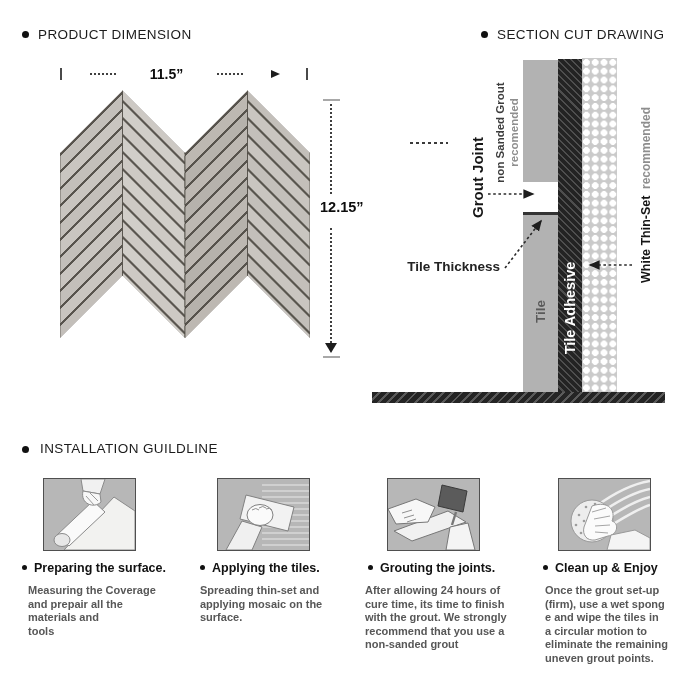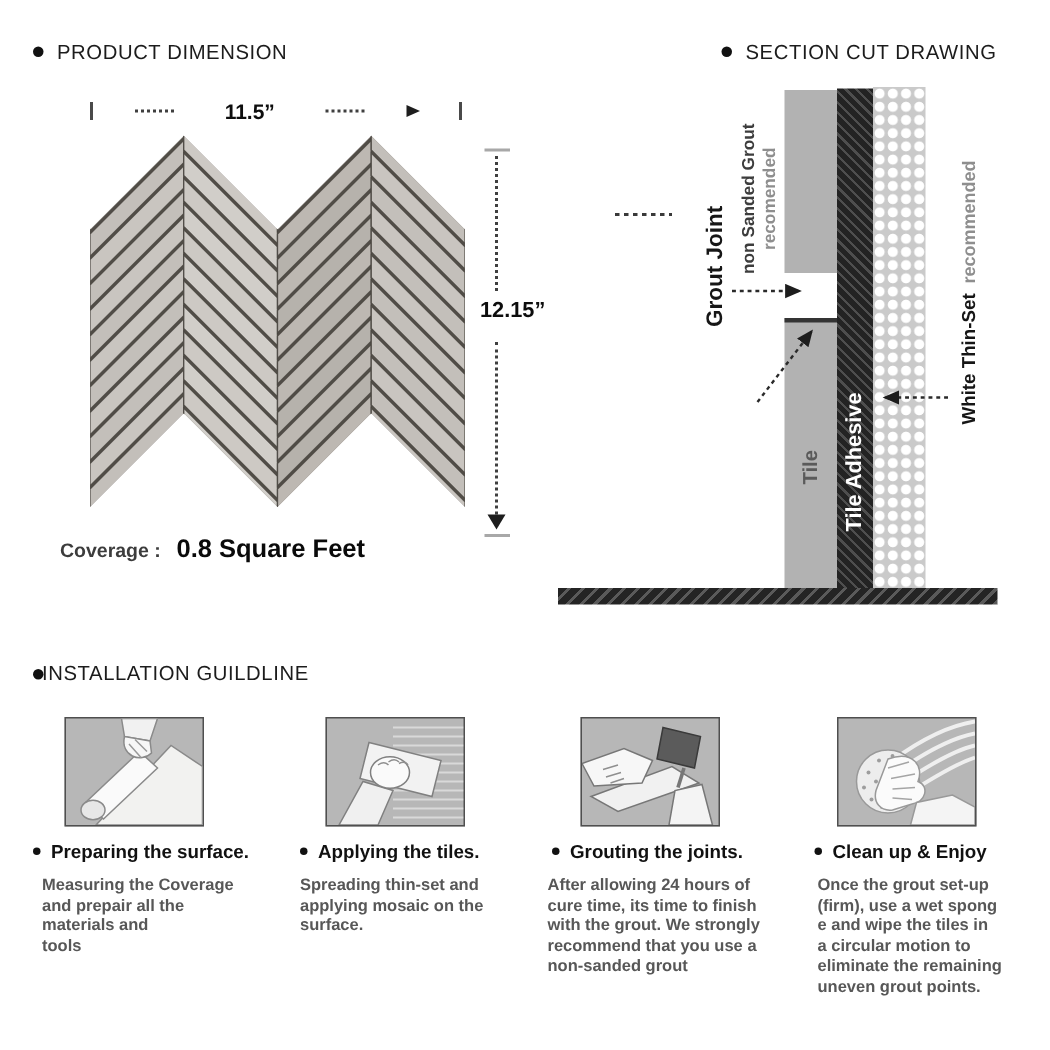--- a/index.html
+++ b/index.html
@@ -171,24 +171,20 @@
       </g>
   </svg>
 
   <div class="abs tick-h" style="left:323px;top:99px;"></div>
   <div class="abs dotline-v" style="left:330px;top:104px;height:90px;"></div>
   <div class="abs dim-label" style="left:314px;top:199px;font-size:14.5px;">12.15”</div>
   <div class="abs dotline-v" style="left:330px;top:228px;height:115px;"></div>
   <div class="abs arr-down" style="left:325px;top:343px;"></div>
   <div class="abs tick-h" style="left:323px;top:356px;"></div>
 
-  <div class="abs" style="left:40px;top:356px;">
-    <span style="font-size:13px;font-weight:bold;color:#3c3c3c;">Coverage :</span>
-    <span style="font-size:17px;font-weight:bold;color:#0a0a0a;margin-left:6px;">0.8 Square Feet</span>
-  </div>
 
   <div class="abs bullet" style="left:481px;top:31px;"></div>
   <div class="abs hdr" style="left:497px;top:27px;">SECTION CUT DRAWING</div>
 
   <div class="abs tile-col" style="left:523px;top:60px;width:35px;height:122px;"></div>
   <div class="abs tile-col" style="left:523px;top:212px;width:35px;height:180px;border-top:3px solid #343434;box-sizing:border-box;"></div>
   <div class="abs hatch-col" style="left:558px;top:59px;width:24px;height:333px;"></div>
   <div class="abs dots-col" style="left:582px;top:58px;width:35px;height:334px;"></div>
   <div class="abs floor" style="left:372px;top:392px;width:293px;height:11px;"></div>
 
@@ -198,36 +194,37 @@
     <div class="lbl-grey">recomended</div>
   </div>
   <div class="abs rot" style="left:500px;top:304px;width:80px;font-size:13.5px;font-weight:bold;color:#5a5a5a;">Tile</div>
   <div class="abs rot" style="left:490px;top:300px;width:160px;font-size:14.5px;font-weight:bold;color:#ffffff;">Tile Adhesive</div>
   <div class="abs rot" style="left:546px;top:188px;width:200px;font-size:12.5px;">
     <span class="lbl-bold">White Thin-Set</span>
     <span class="lbl-grey" style="margin-left:3px;font-size:12px;">recommended</span>
   </div>
 
   <div class="abs" style="left:378px;top:258px;width:122px;text-align:right;font-size:13.5px;font-weight:bold;color:#232323;line-height:17px;">
+    <div>Tile Thickness</div>
   </div>
 
   <svg class="abs" style="left:372px;top:120px;" width="300" height="170" viewBox="0 0 300 170">
     <defs>
       <marker id="ah" markerWidth="8" markerHeight="8" refX="6" refY="3" orient="auto">
         <path d="M0,0 L7,3 L0,6 Z" fill="#1d1d1d"></path>
       </marker>
     </defs>
     <path d="M38,23 H76" stroke="#3a3a3a" stroke-width="2" stroke-dasharray="3 3" fill="none"></path>
     <path d="M116,74 H161" stroke="#2a2a2a" stroke-width="1.6" stroke-dasharray="2.6 2.6" fill="none" marker-end="url(#ah)"></path>
     <path d="M133,148 L169,101" stroke="#2a2a2a" stroke-width="1.6" stroke-dasharray="2.6 2.6" fill="none" marker-end="url(#ah)"></path>
     <path d="M260,145 L218,145" stroke="#2a2a2a" stroke-width="1.6" stroke-dasharray="2.6 2.6" fill="none" marker-end="url(#ah)"></path>
   </svg>
 
   <div class="abs bullet" style="left:22px;top:446px;"></div>
-  <div class="abs hdr" style="left:28px;top:441px;">INSTALLATION GUILDLINE</div>
+  <div class="abs hdr" style="left:40px;top:441px;">INSTALLATION GUILDLINE</div>
 
   <div class="abs step-box" style="left:43px;top:478px;">
     <svg width="91" height="71" viewBox="0 0 91 71">
       <path d="M20,71 L70,18 L91,32 L91,71 Z" fill="#f2f2f0" stroke="#8a8a8a"></path>
       <path d="M13,56 L49,22 L61,33 L25,67 Z" fill="#fafafa" stroke="#8a8a8a"></path>
       <ellipse cx="18" cy="61" rx="8" ry="6.5" fill="#e7e7e7" stroke="#8a8a8a"></ellipse>
       <path d="M37,0 L61,0 L56,15 L39,12 Z" fill="#f1f1f1" stroke="#8a8a8a"></path>
       <path d="M39,12 C36,25 50,30 57,23 L56,15 Z" fill="#f7f7f7" stroke="#8a8a8a"></path>
       <path d="M42,17 L50,26 M46,14 L54,22" stroke="#9a9a9a" stroke-width="1" fill="none"></path>
     </svg>

